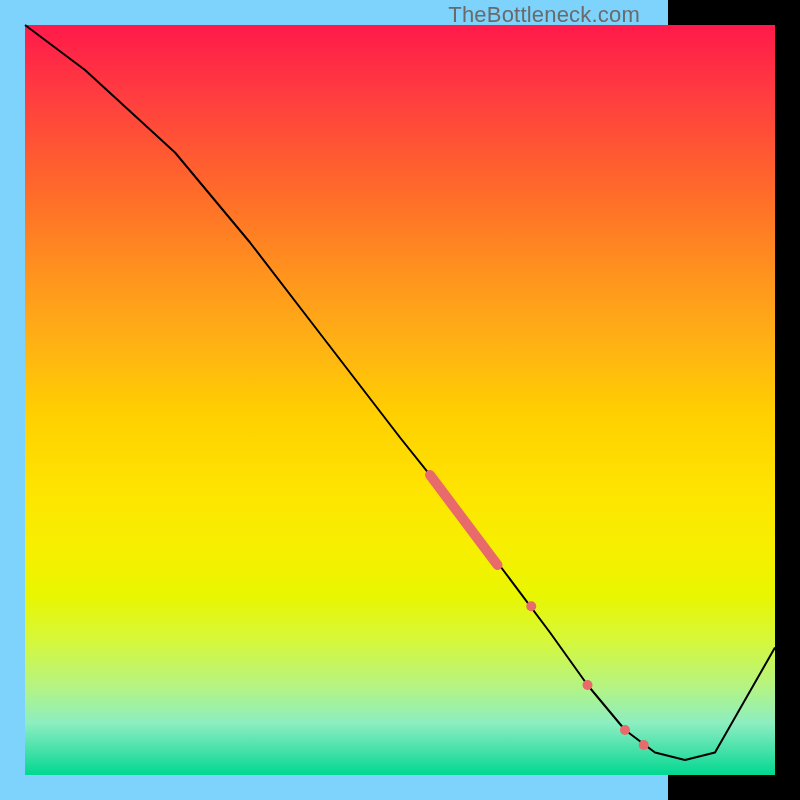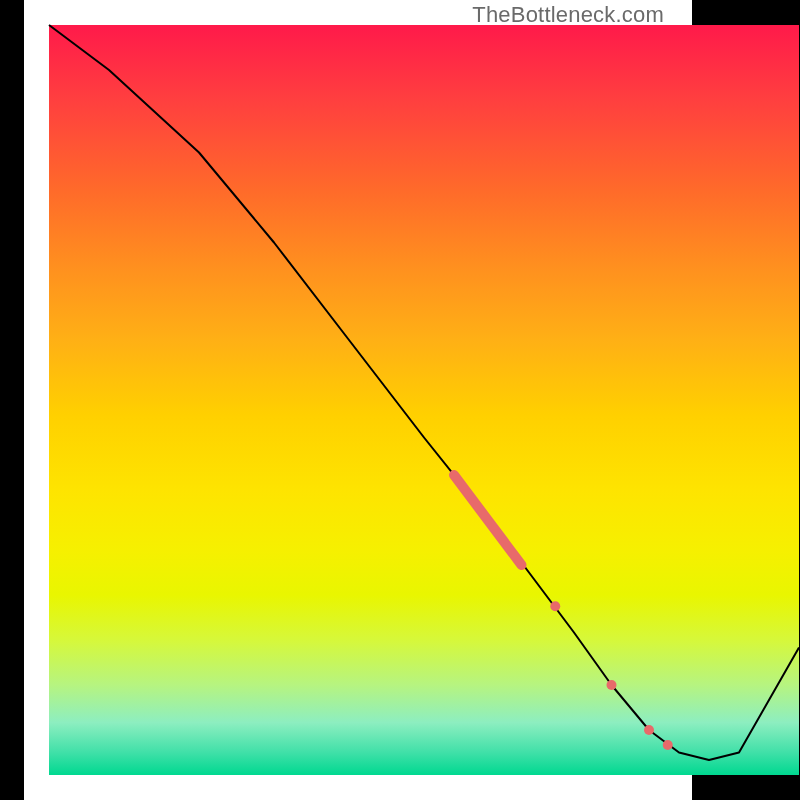--- a/index.html
+++ b/index.html
@@ -1,22 +1,21 @@
 <!DOCTYPE html>
 <html><head>
 <meta charset="utf-8">
 <style>
   * { margin: 0; padding: 0; box-sizing: border-box; }
   html, body { width: 800px; height: 800px; overflow: hidden; background: #000; }
   .container {
     position: relative;
     width: 668px;
     height: 800px;
-    background: #ffffff;
-    margin-left: 24px;
+    background: #7dd3fc;
   }
   .plot-area {
     position: absolute;
     left: 25px;
     top: 25px;
     width: 750px;
     height: 750px;
     background: linear-gradient(to bottom,
       #ff1a4a 0%,
       #ff3f3f 10%,

